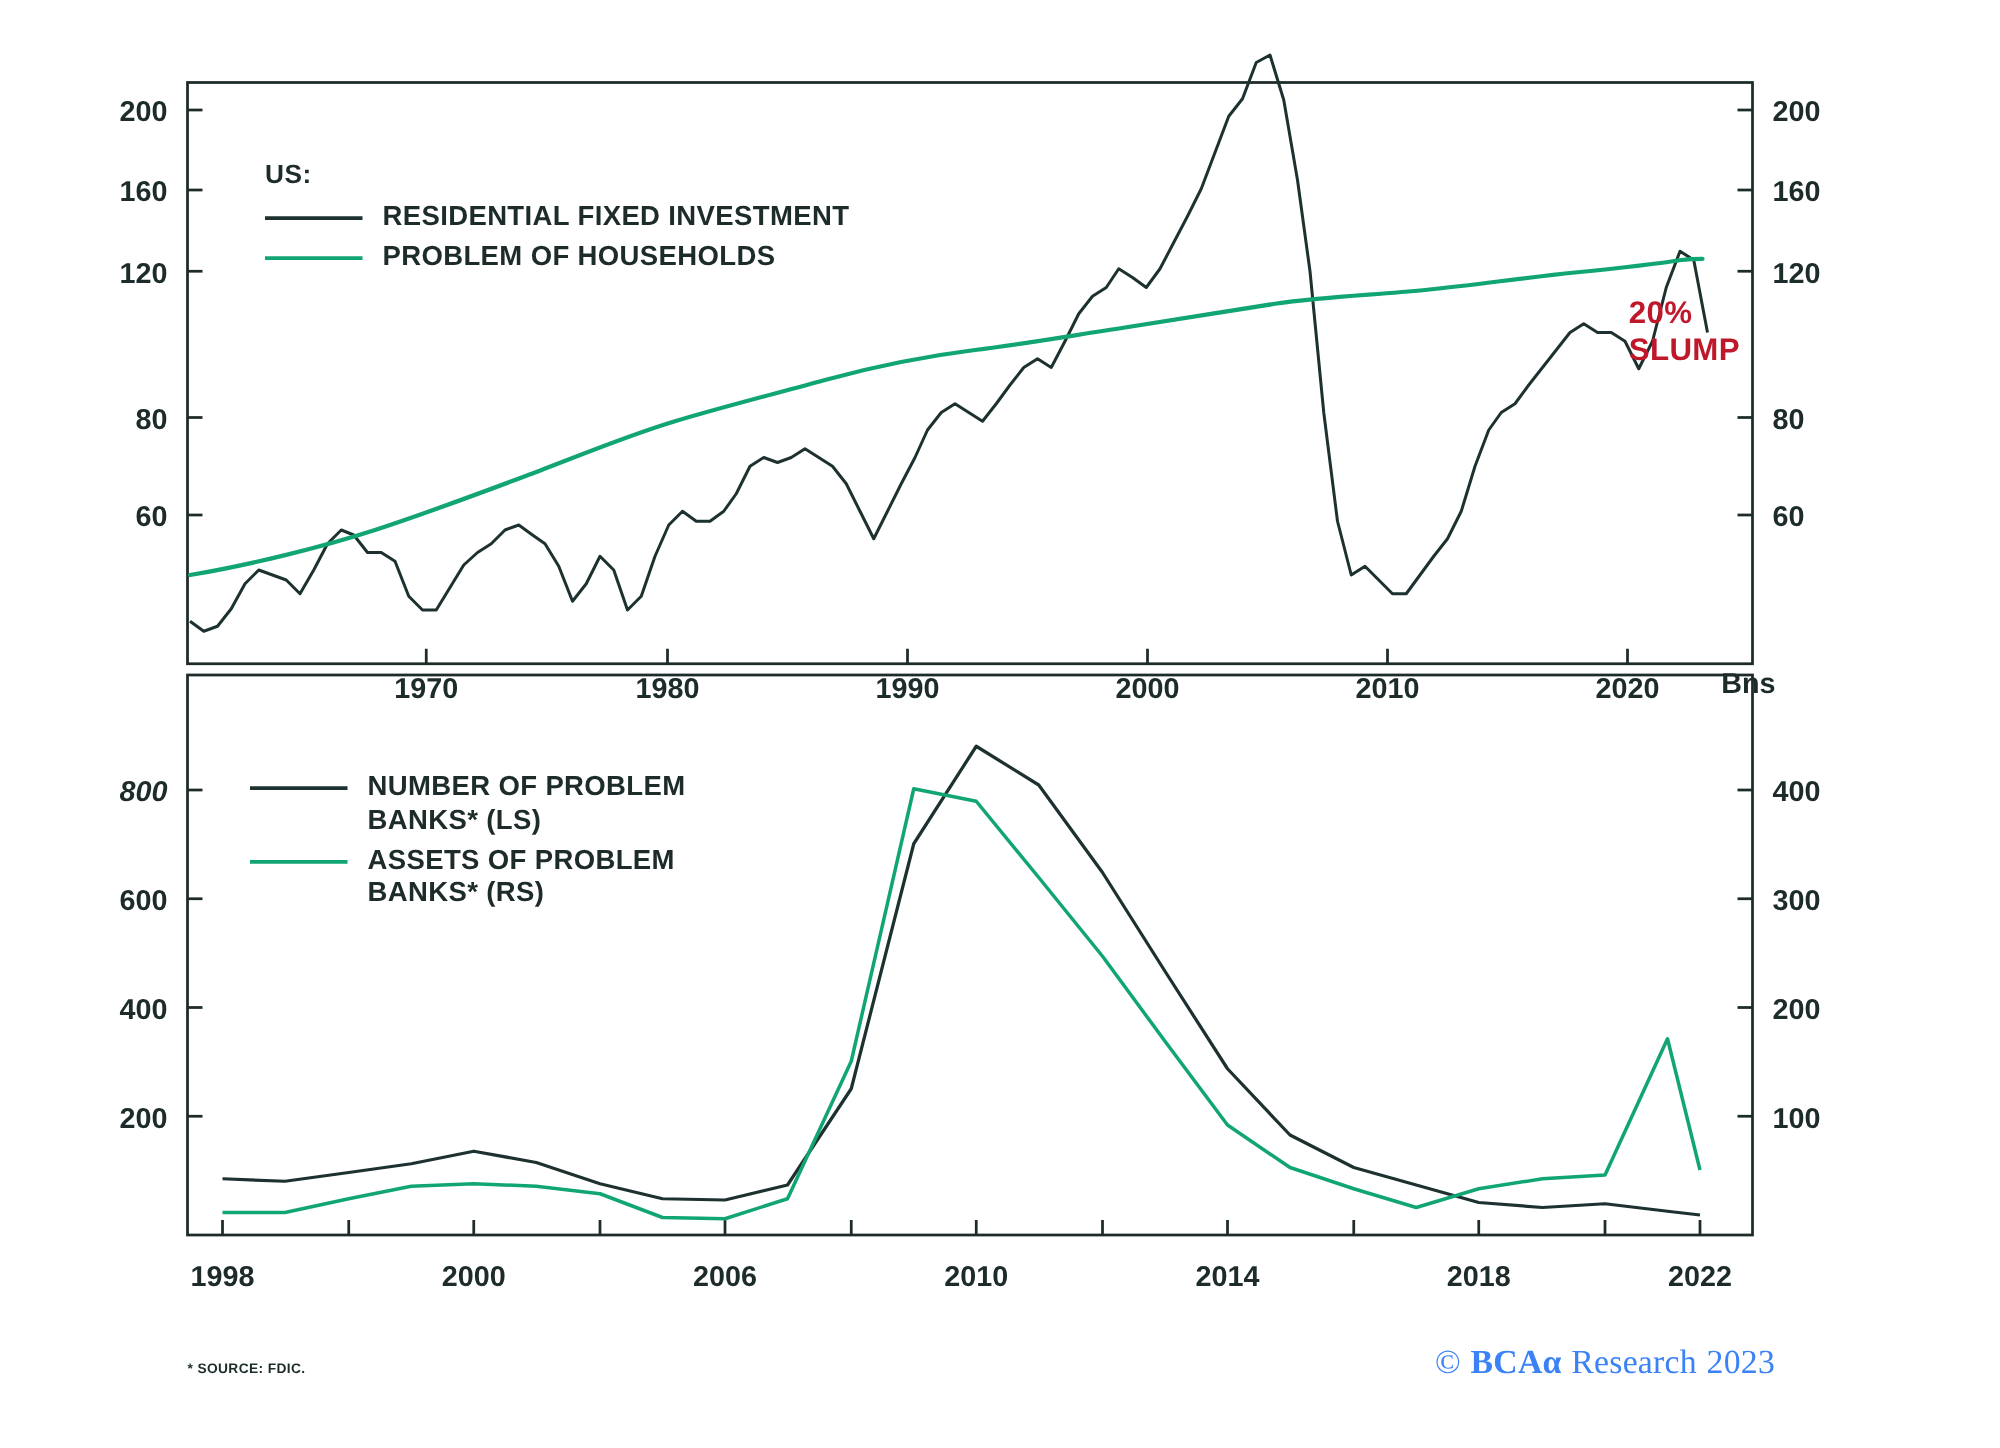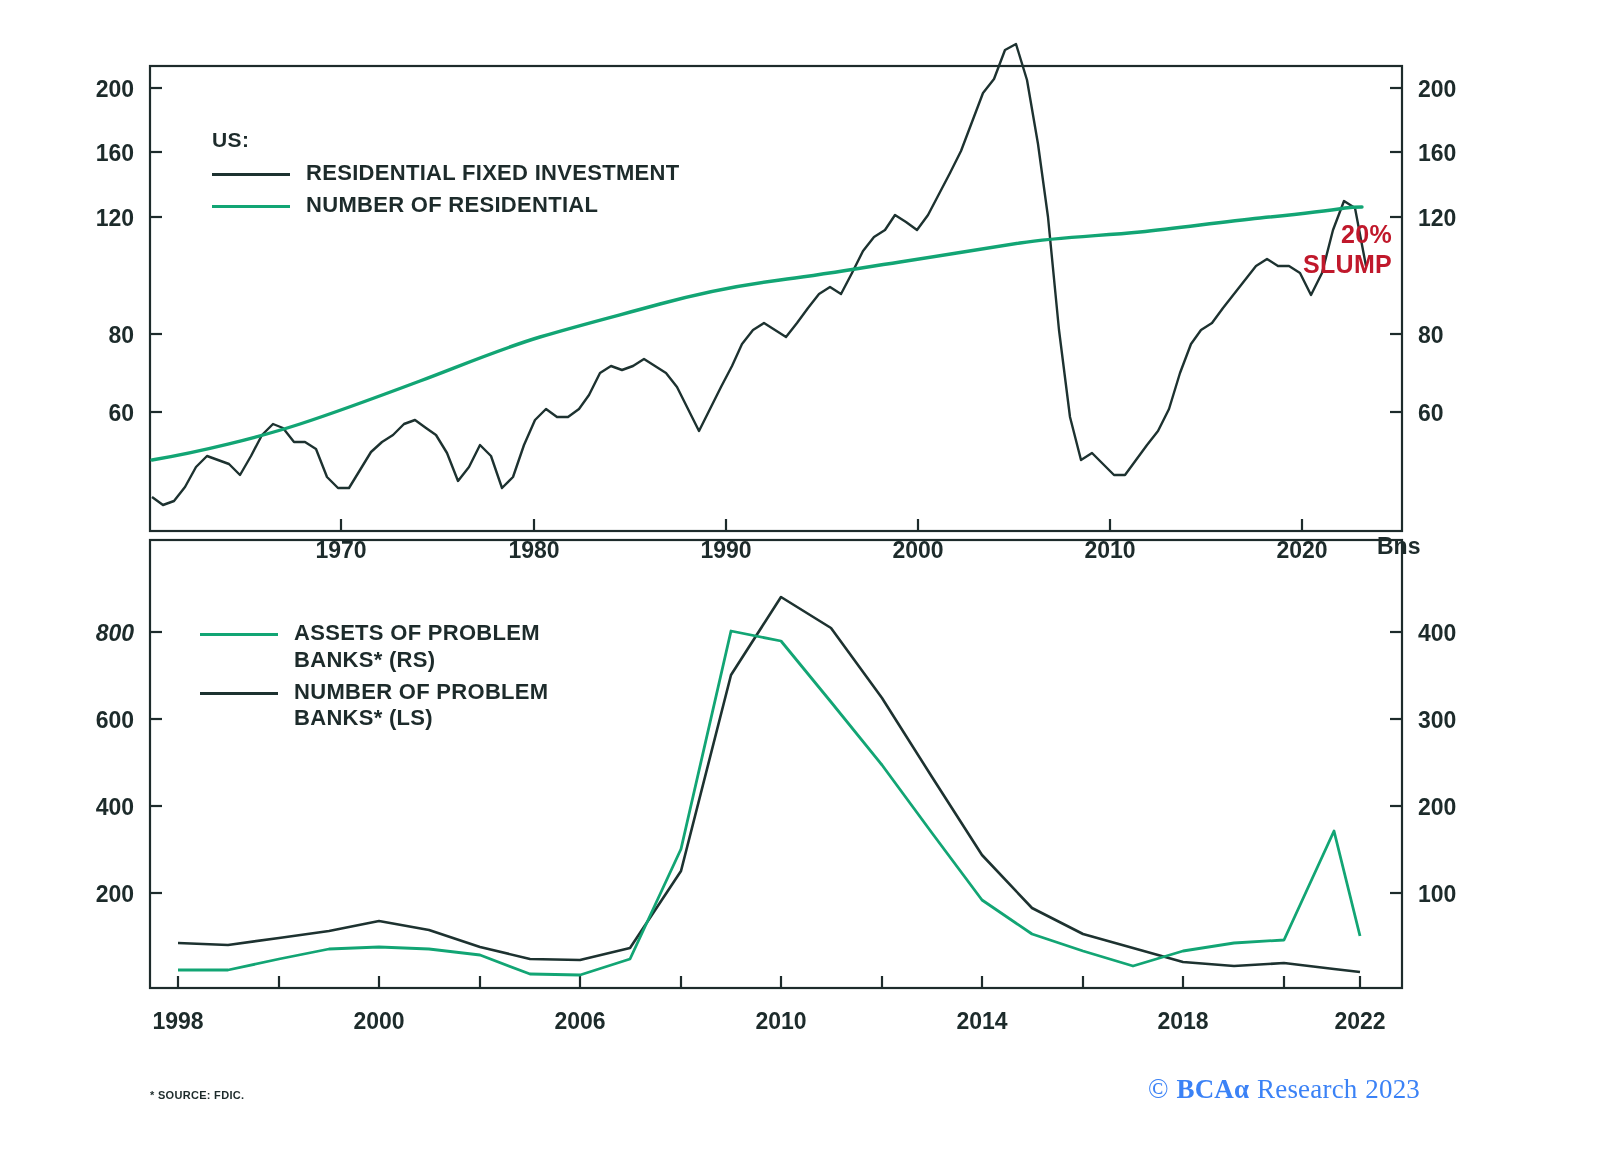--- a/index.html
+++ b/index.html
@@ -179,25 +179,25 @@
 <div class="tick xt" style="left:1252px; top:537px; width:100px;">2020</div>
 
 <div class="legend" style="left:212px; top:80px;">
   <div class="ltitle">US:</div>
   <div class="lrow">
     <div class="swatch" style="background:#1d3230;"></div>
     <div class="ltext">RESIDENTIAL FIXED INVESTMENT</div>
   </div>
   <div class="lrow">
     <div class="swatch" style="background:#12a574;"></div>
-    <div class="ltext">NUMBER OF RESIDENTIAL</div>
-  </div>
-</div>
-
-<div class="annot" style="left:1303px; top:220px;text-align:right;">
+    <div class="ltext">PROBLEM OF HOUSEHOLDS</div>
+  </div>
+</div>
+
+<div class="annot" style="left:1303px; top:236px;">
   <div>20%</div>
   <div>SLUMP</div>
 </div>
 
 <div class="bns" style="left:1377px; top:533px;">Bns</div>
 
 <div class="tick left" style="left:58px; top:620px; width:76px;font-style:italic;">800</div>
 <div class="tick left" style="left:58px; top:707px; width:76px;">600</div>
 <div class="tick left" style="left:58px; top:794px; width:76px;">400</div>
 <div class="tick left" style="left:58px; top:881px; width:76px;">200</div>
@@ -209,34 +209,34 @@
 
 <div class="tick xt" style="left:128px; top:1008px; width:100px;">1998</div>
 <div class="tick xt" style="left:329px; top:1008px; width:100px;">2000</div>
 <div class="tick xt" style="left:530px; top:1008px; width:100px;">2006</div>
 <div class="tick xt" style="left:731px; top:1008px; width:100px;">2010</div>
 <div class="tick xt" style="left:932px; top:1008px; width:100px;">2014</div>
 <div class="tick xt" style="left:1133px; top:1008px; width:100px;">2018</div>
 <div class="tick xt" style="left:1310px; top:1008px; width:100px;">2022</div>
 
 <div class="legend" style="left:200px; top:616px;">
+  <div class="lrow">
+    <div class="swatch" style="background:#1d3230;"></div>
+    <div class="ltext">
+      <span>NUMBER OF PROBLEM</span><br>
+      <span>BANKS* (LS)</span>
+    </div>
+  </div>
   <div class="lrow" style="margin-top:4px;">
     <div class="swatch" style="background:#12a574;"></div>
     <div class="ltext">
       <span>ASSETS OF PROBLEM</span><br>
       <span>BANKS* (RS)</span>
     </div>
   </div>
-  <div class="lrow">
-    <div class="swatch" style="background:#1d3230;"></div>
-    <div class="ltext">
-      <span>NUMBER OF PROBLEM</span><br>
-      <span>BANKS* (LS)</span>
-    </div>
-  </div>
 </div>
 
 <div class="source" style="left:150px; top:1089px;">* SOURCE: FDIC.</div>
 
 <div class="credit" style="left:1148px; top:1074px;">
   <span class="serif">©</span>
   <span class="bold serif">BCA</span><span class="bold serif">α</span>
   <span class="serif">Research</span>
   <span class="serif">2023</span>
 </div>

